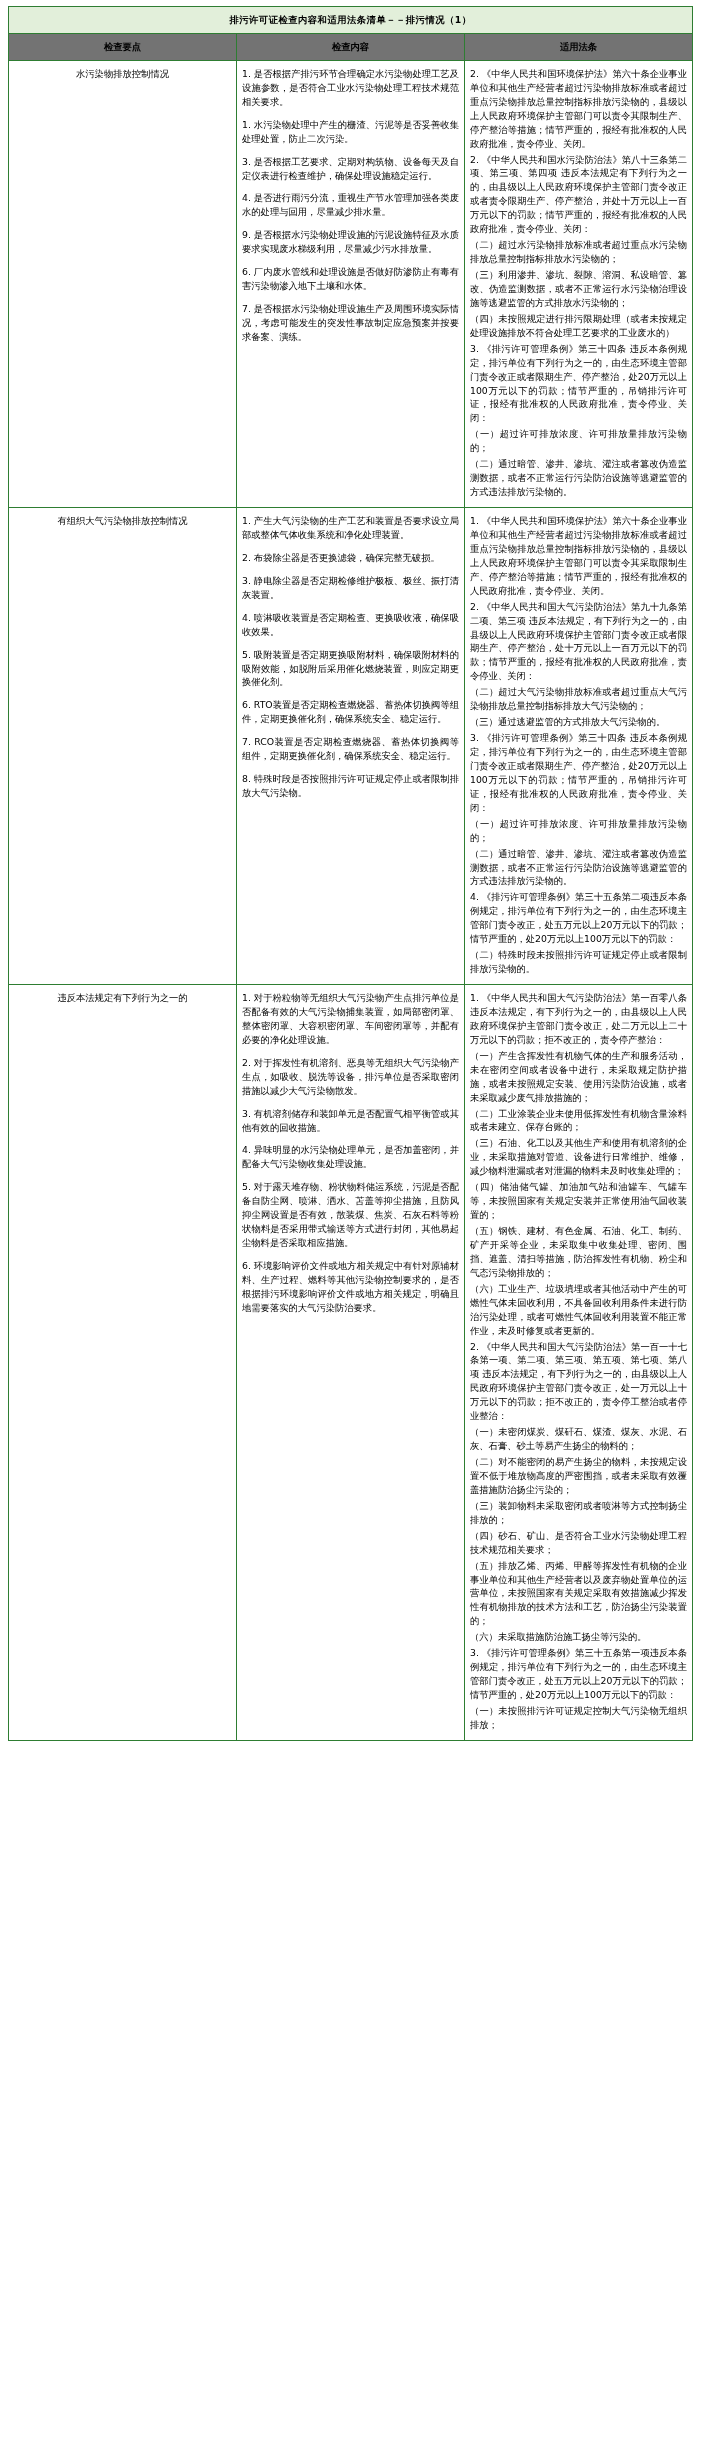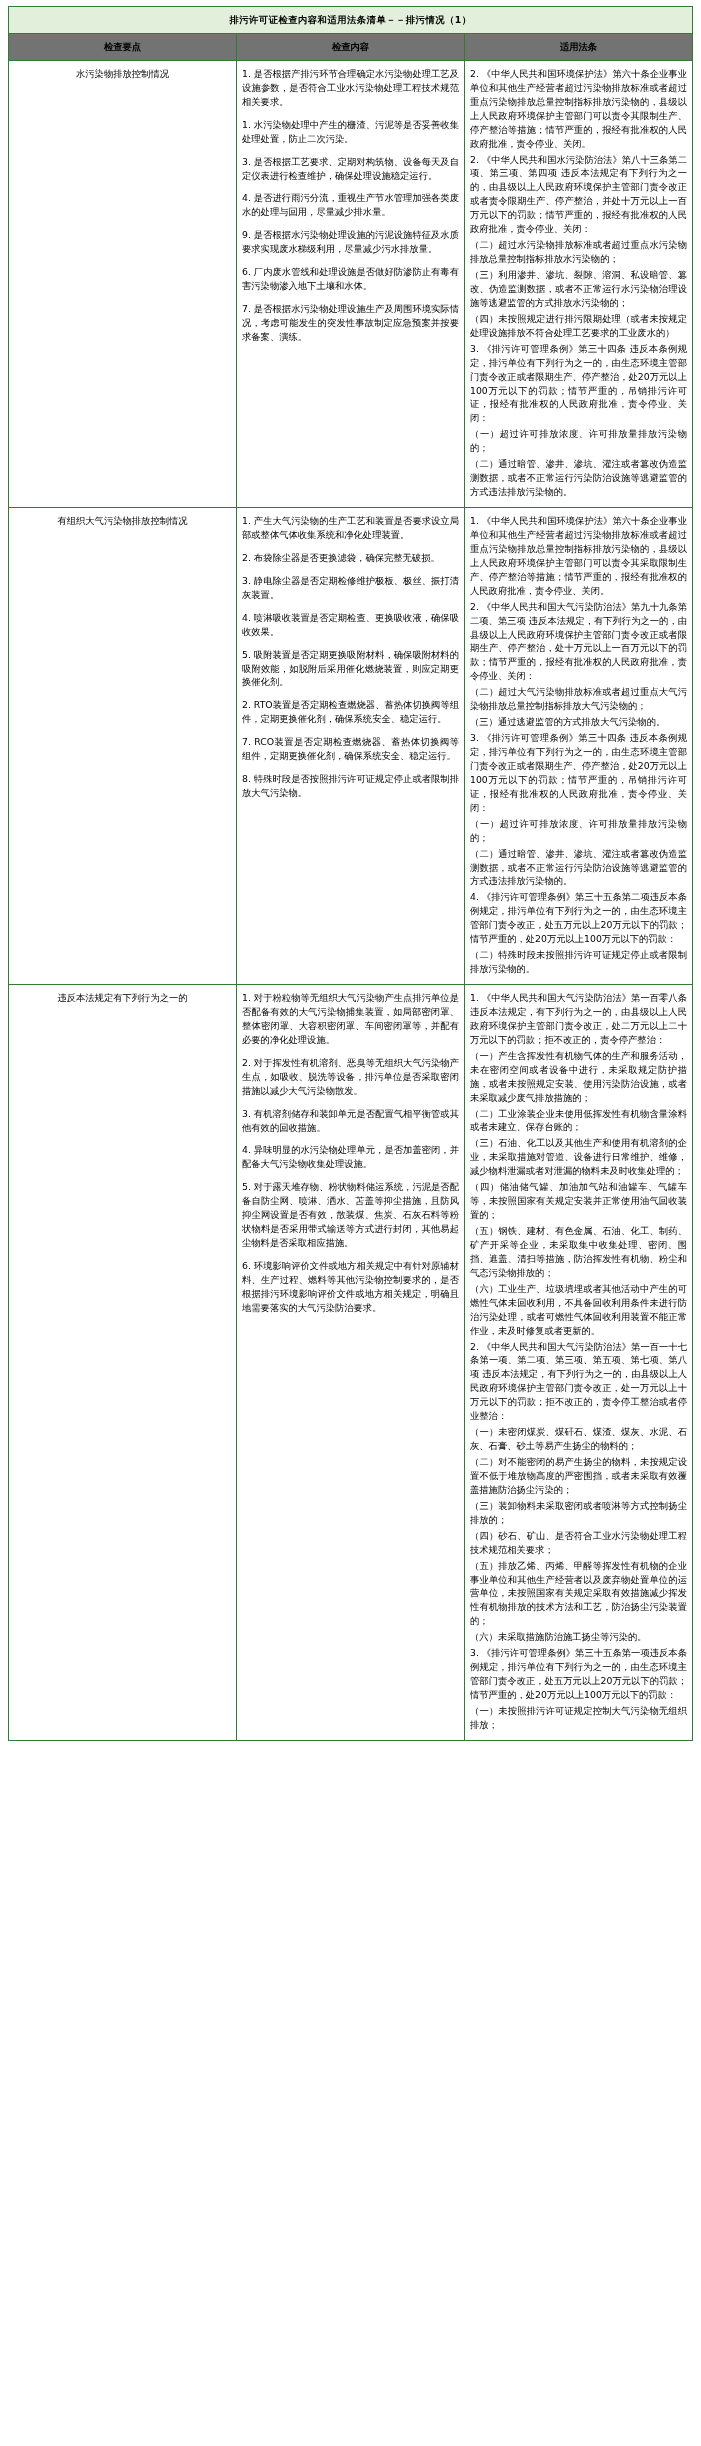--- a/index.html
+++ b/index.html
@@ -107,21 +107,21 @@
           </td>
       </tr>
       <tr>
         <td class="col-point">有组织大气污染物排放控制情况</td>
         <td class="col-content">
             <p class="para">1. 产生大气污染物的生产工艺和装置是否要求设立局部或整体气体收集系统和净化处理装置。</p>
             <p class="para">2. 布袋除尘器是否更换滤袋，确保完整无破损。</p>
             <p class="para">3. 静电除尘器是否定期检修维护极板、极丝、振打清灰装置。</p>
             <p class="para">4. 喷淋吸收装置是否定期检查、更换吸收液，确保吸收效果。</p>
             <p class="para">5. 吸附装置是否定期更换吸附材料，确保吸附材料的吸附效能，如脱附后采用催化燃烧装置，则应定期更换催化剂。</p>
-            <p class="para">2. RTO装置是否定期检查燃烧器、蓄热体切换阀等组件，定期更换催化剂，确保系统安全、稳定运行。</p>
+            <p class="para">6. RTO装置是否定期检查燃烧器、蓄热体切换阀等组件，定期更换催化剂，确保系统安全、稳定运行。</p>
             <p class="para">7. RCO装置是否定期检查燃烧器、蓄热体切换阀等组件，定期更换催化剂，确保系统安全、稳定运行。</p>
             <p class="para">8. 特殊时段是否按照排污许可证规定停止或者限制排放大气污染物。</p>
           </td>
         <td class="col-law">
             <p class="para">1. 《中华人民共和国环境保护法》第六十条企业事业单位和其他生产经营者超过污染物排放标准或者超过重点污染物排放总量控制指标排放污染物的，县级以上人民政府环境保护主管部门可以责令其采取限制生产、停产整治等措施；情节严重的，报经有批准权的人民政府批准，责令停业、关闭。</p>
             <p class="para">2. 《中华人民共和国大气污染防治法》第九十九条第二项、第三项 违反本法规定，有下列行为之一的，由县级以上人民政府环境保护主管部门责令改正或者限期生产、停产整治，处十万元以上一百万元以下的罚款；情节严重的，报经有批准权的人民政府批准，责令停业、关闭：</p>
             <p class="para">（二）超过大气污染物排放标准或者超过重点大气污染物排放总量控制指标排放大气污染物的；</p>
             <p class="para">（三）通过逃避监管的方式排放大气污染物的。</p>
             <p class="para">3. 《排污许可管理条例》第三十四条 违反本条例规定，排污单位有下列行为之一的，由生态环境主管部门责令改正或者限期生产、停产整治，处20万元以上100万元以下的罚款；情节严重的，吊销排污许可证，报经有批准权的人民政府批准，责令停业、关闭：</p>
             <p class="para">（一）超过许可排放浓度、许可排放量排放污染物的；</p>

